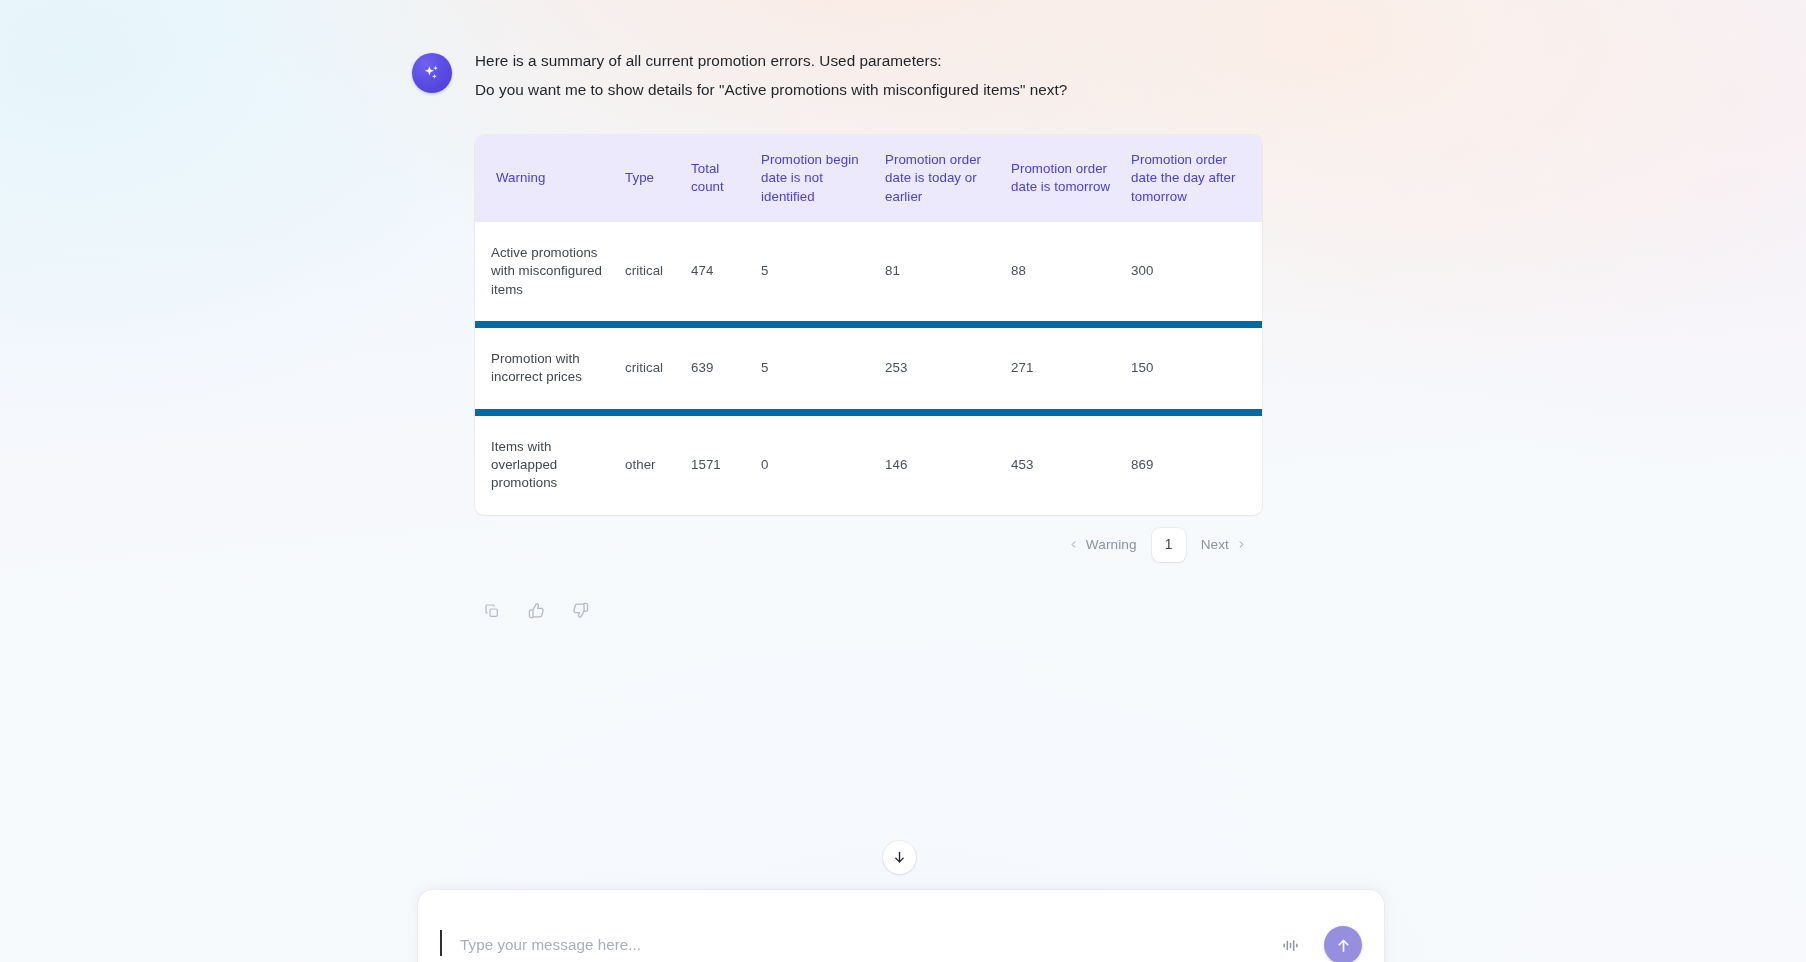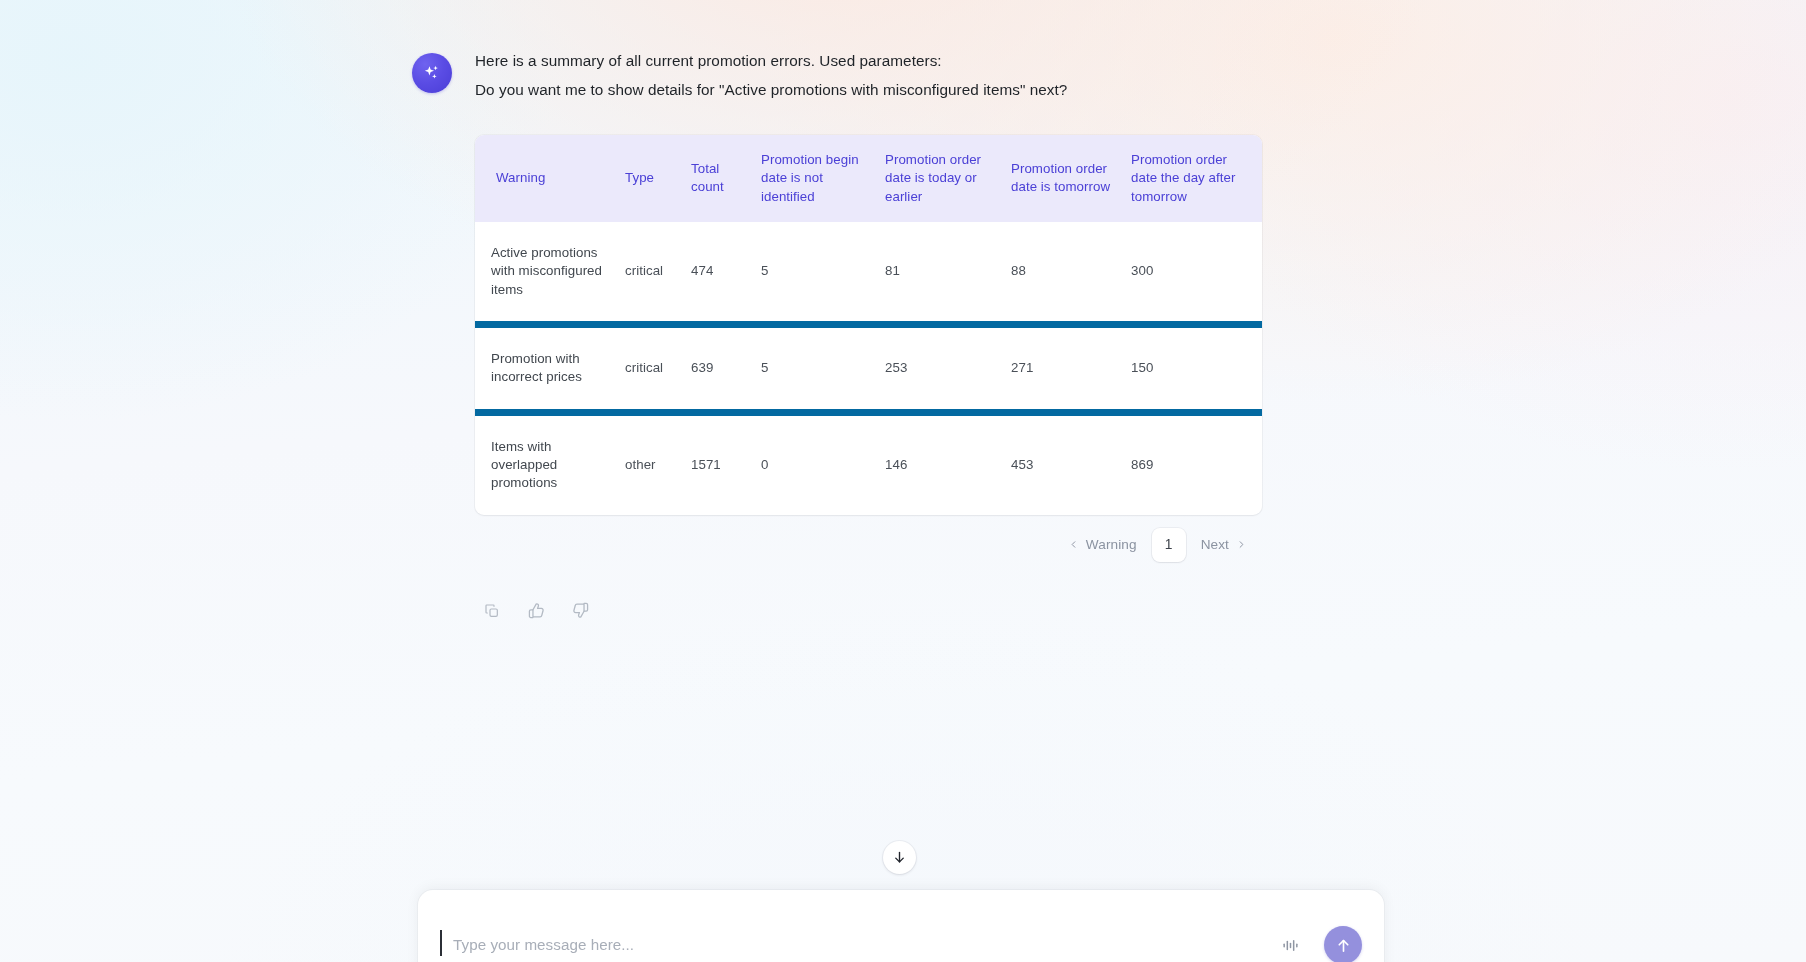--- a/index.html
+++ b/index.html
@@ -252,21 +252,21 @@
   }
 
   #message-input {
     width: 100%;
     border: none;
     outline: none;
     background: transparent;
     font-family: inherit;
     font-size: 15.2px;
     color: #2b2f36;
-    padding-left: 13px;
+    padding-left: 20px;
     letter-spacing: 0.05px;
   }
   #message-input::placeholder { color: #a8aeb8; }
 
   .composer-actions {
     display: flex;
     align-items: center;
     gap: 19px;
     padding-top: 4px;
   }

